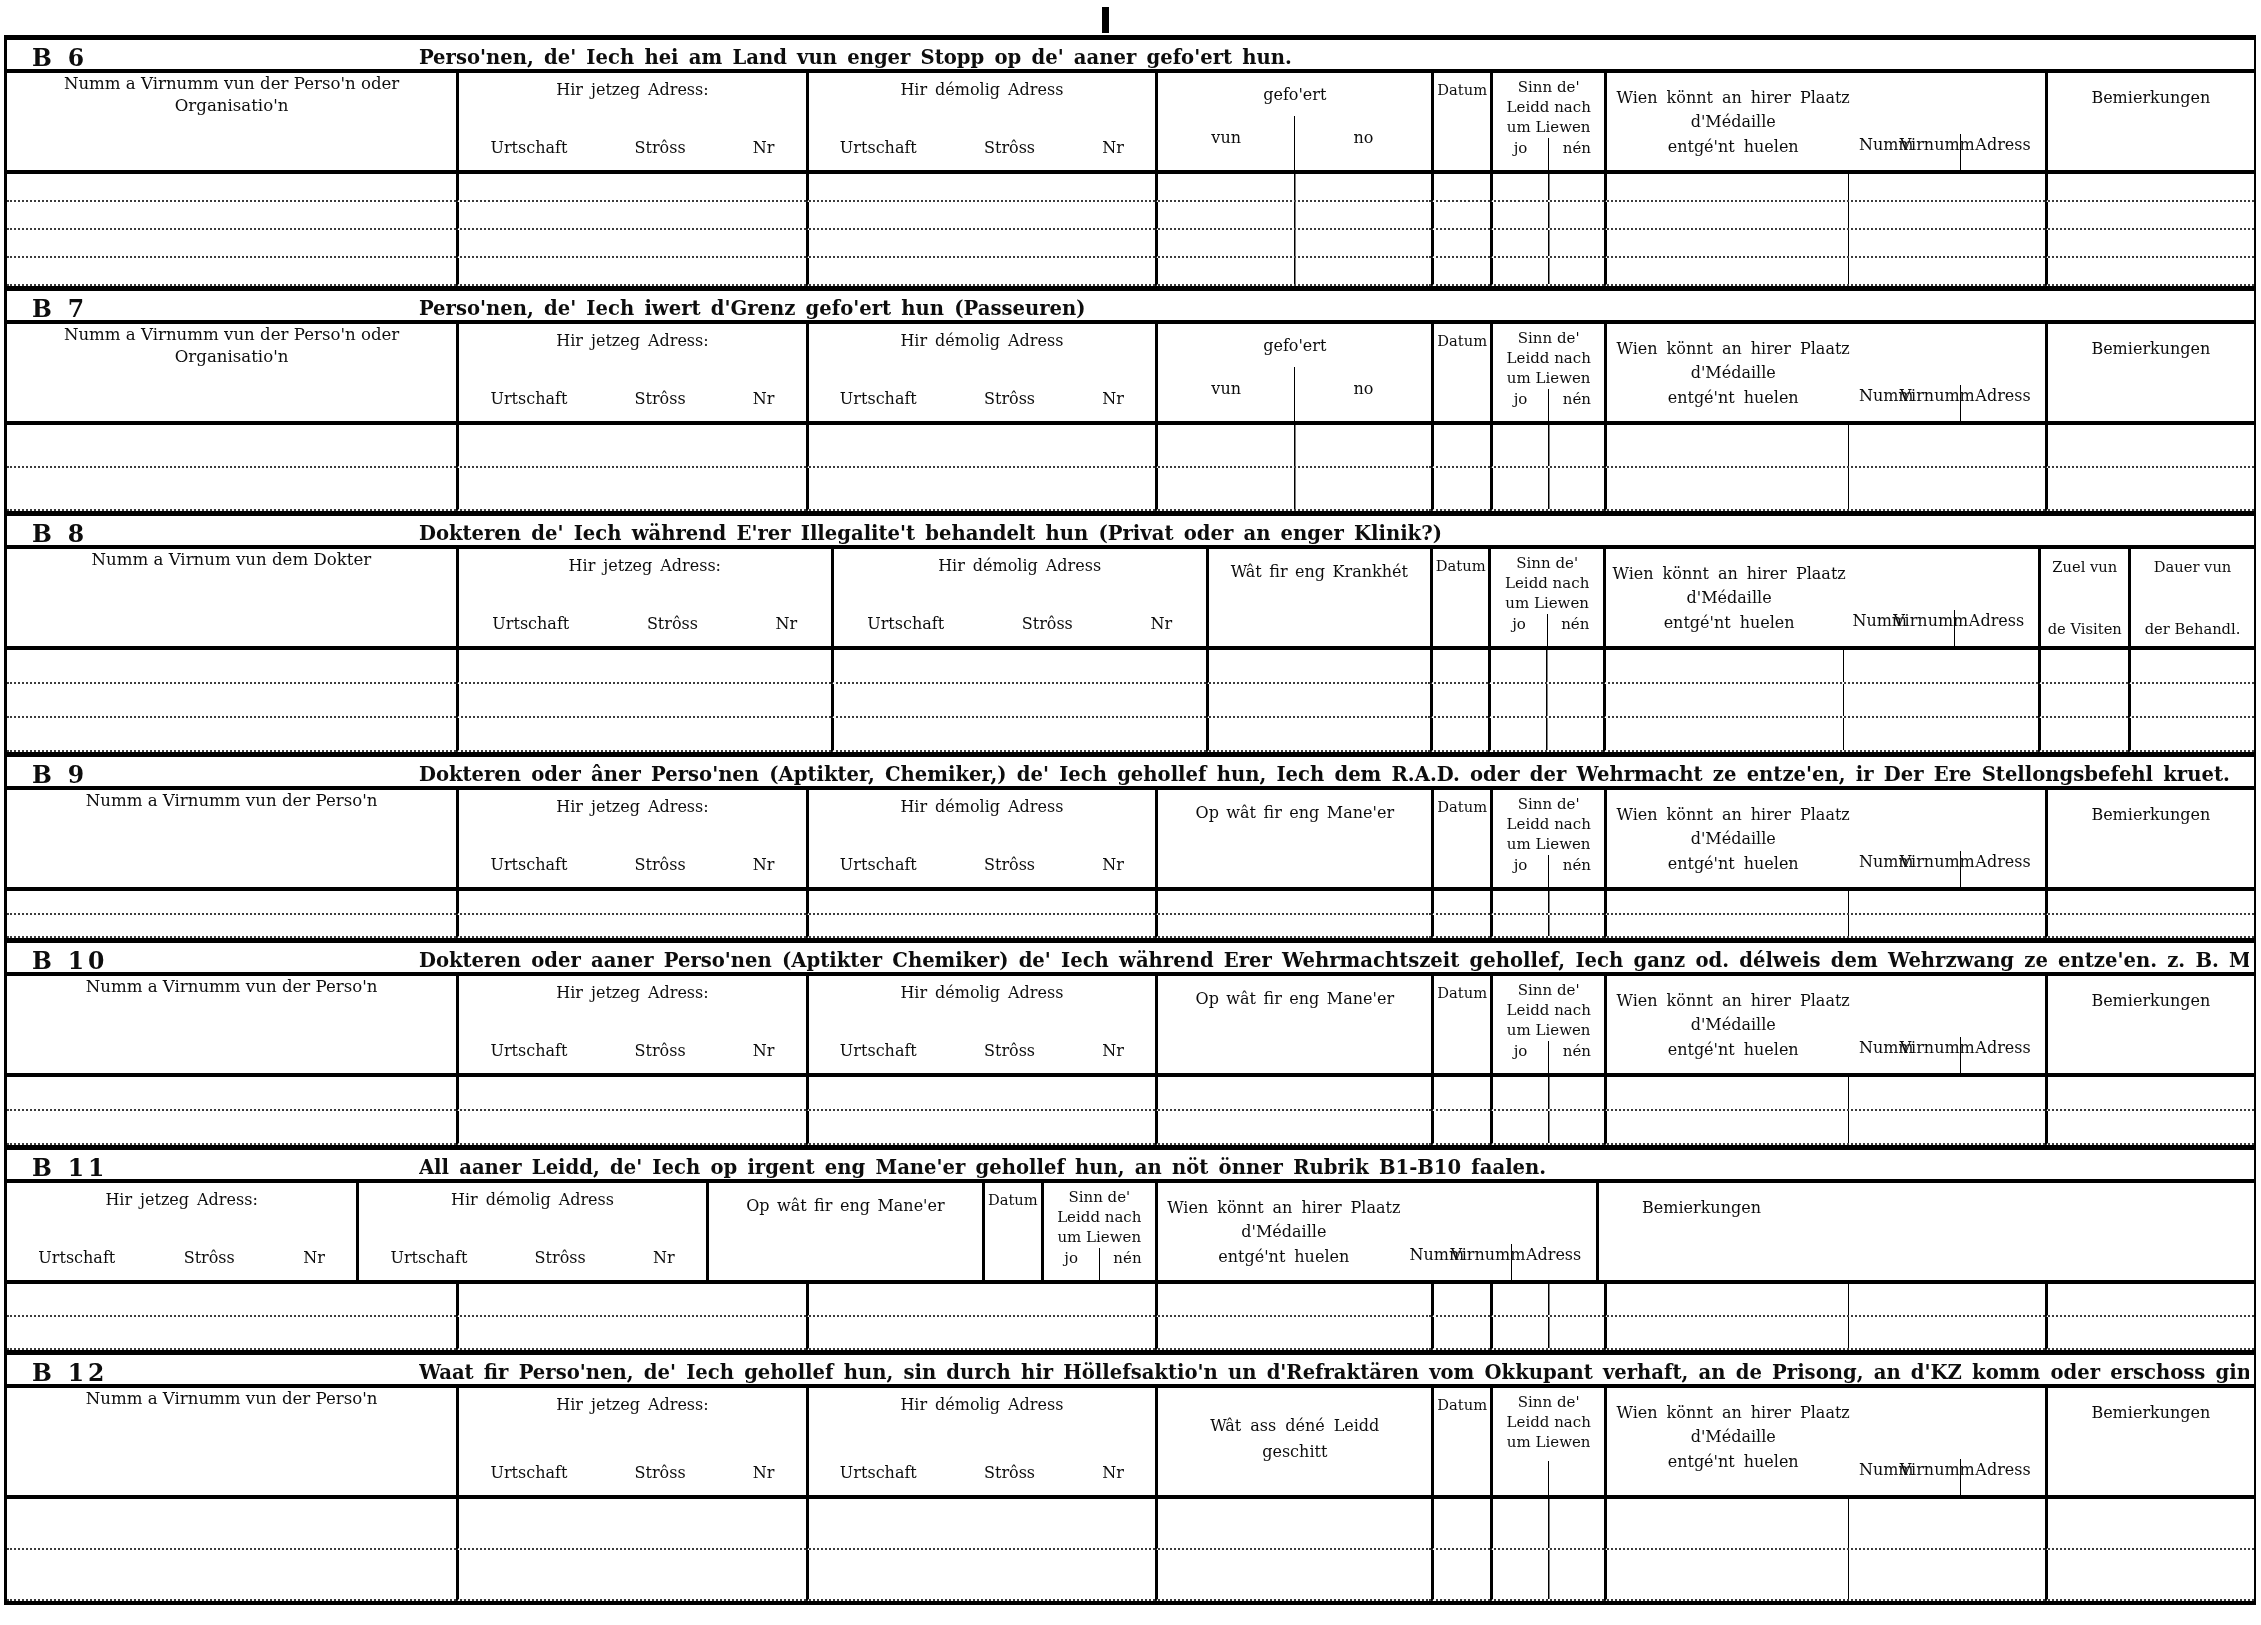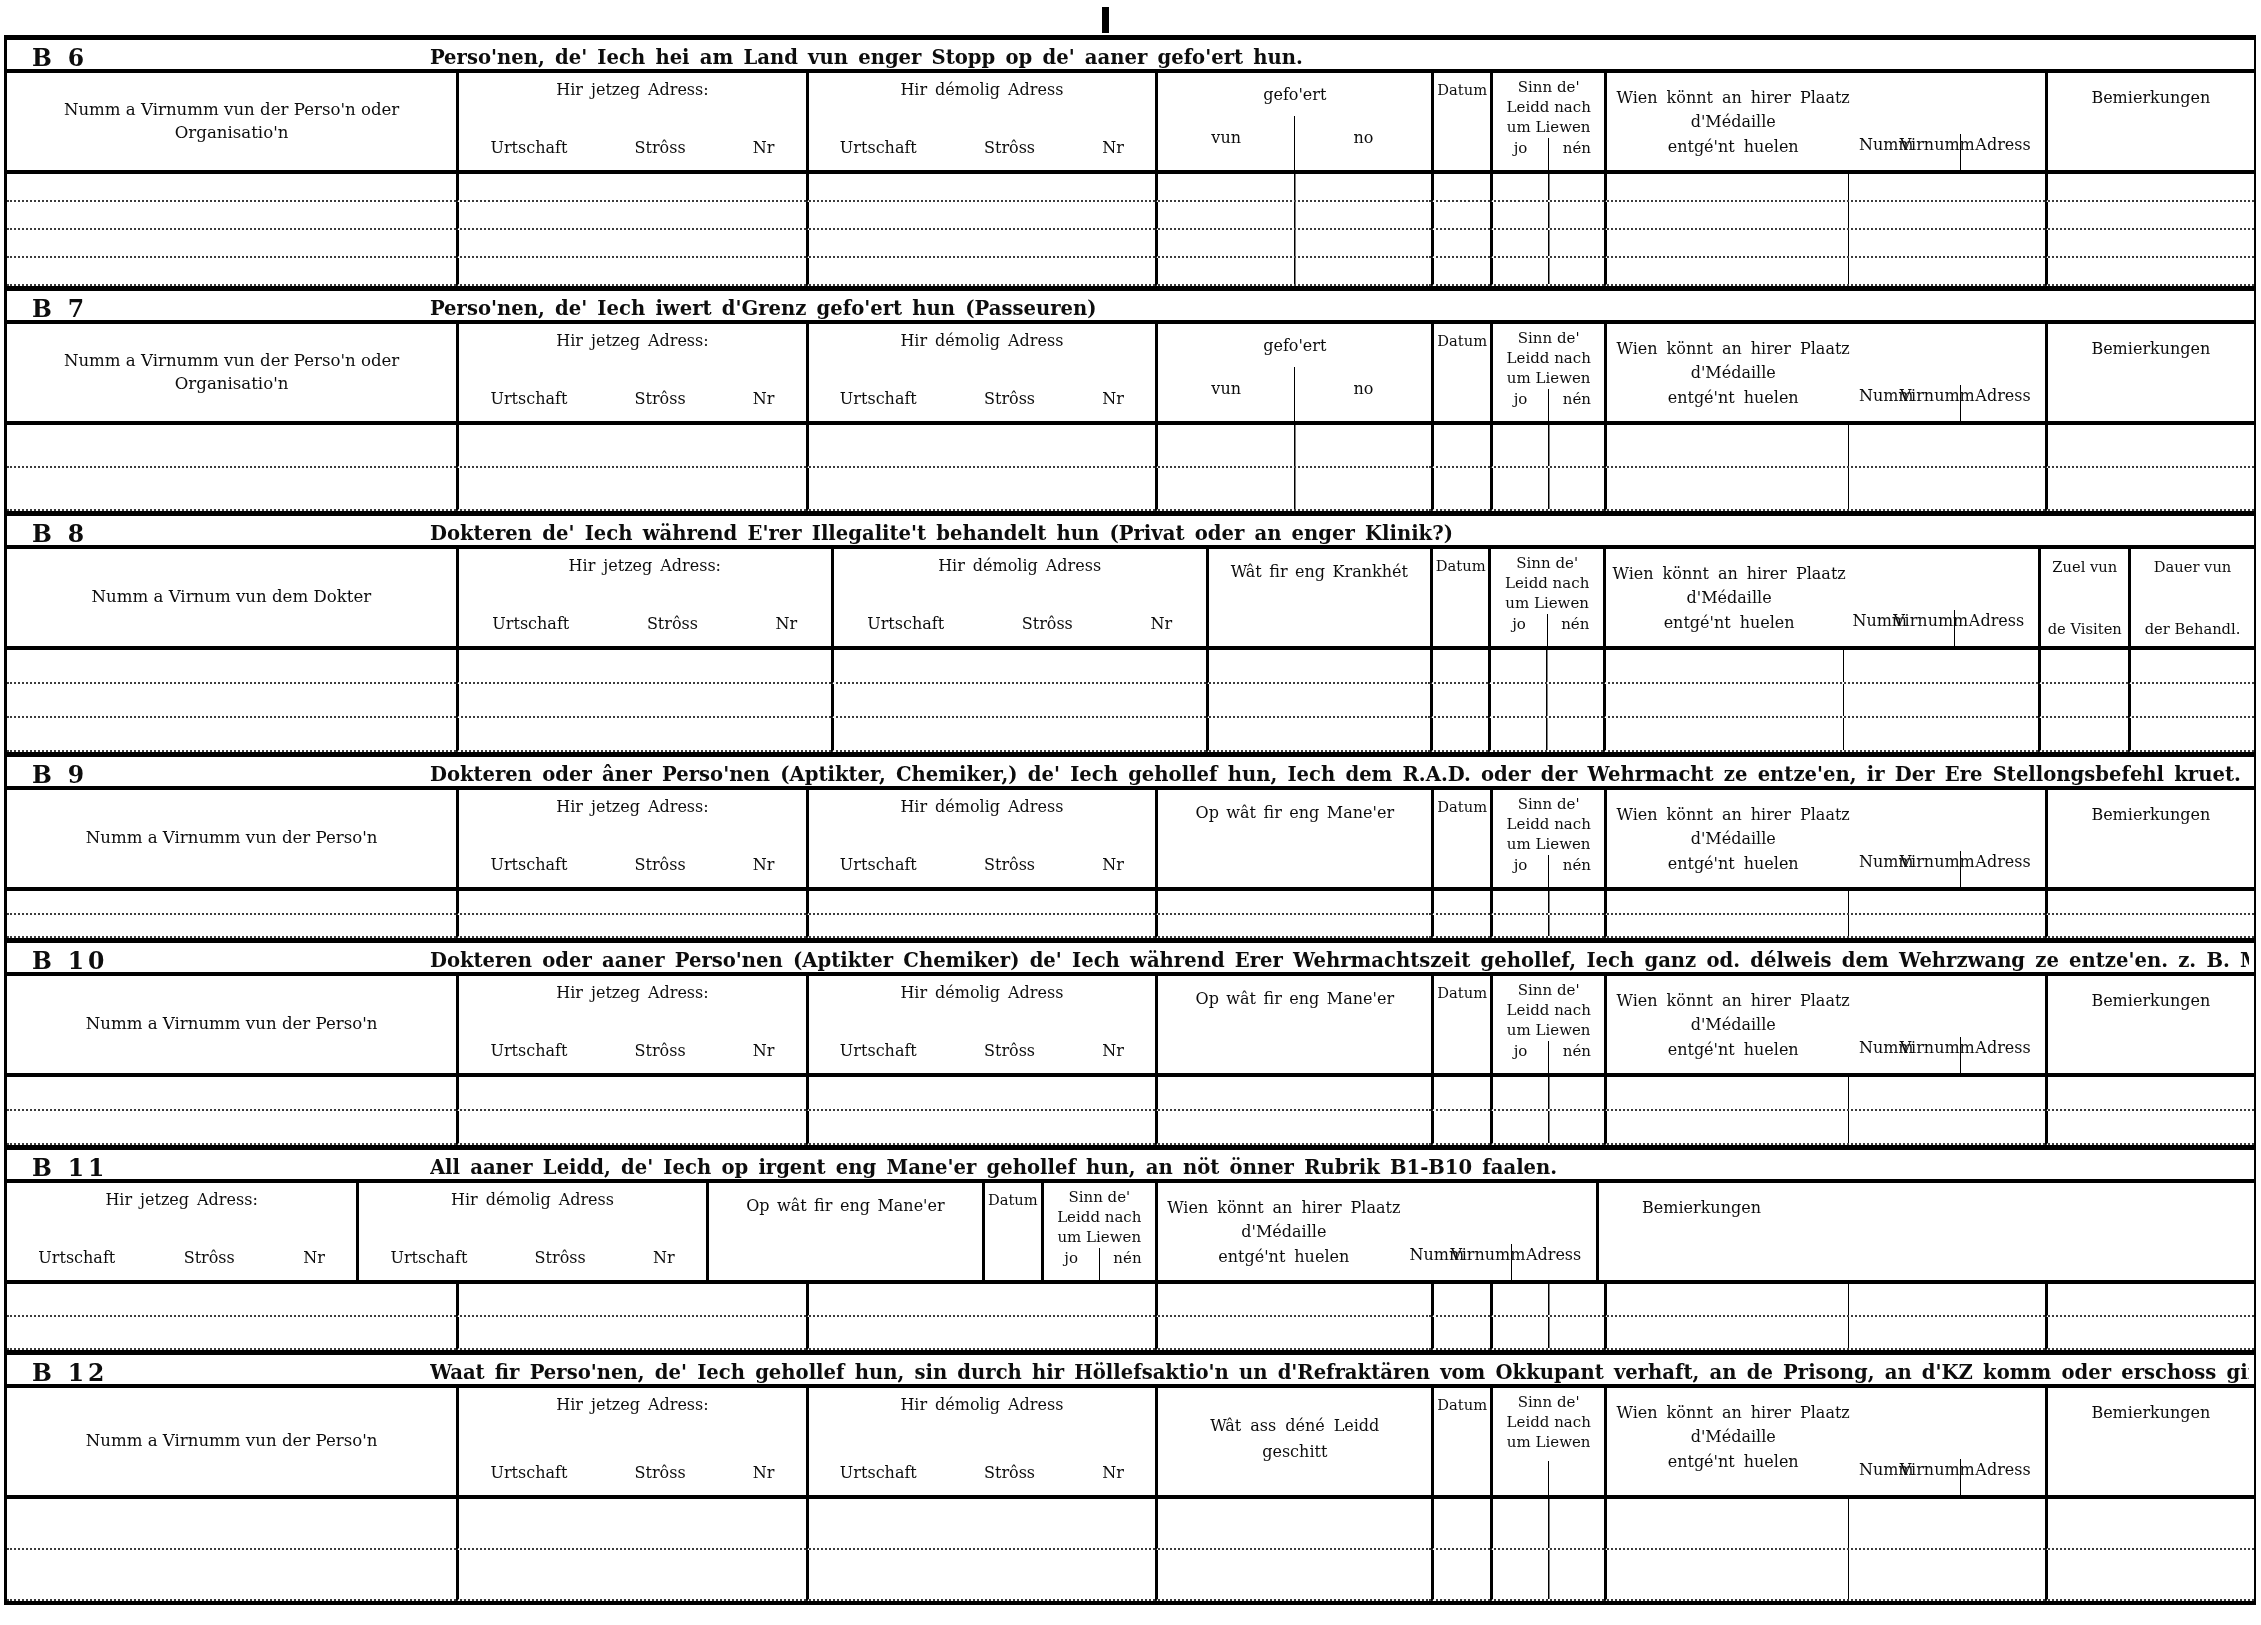--- a/index.html
+++ b/index.html
@@ -3,32 +3,32 @@
 <meta charset="utf-8">
 <style>
   *{box-sizing:border-box;margin:0;padding:0}
   html,body{background:#fff}
   body{width:2261px;height:1626px;font-family:"DejaVu Serif","Liberation Serif",serif;color:#0d0d0d;overflow:hidden}
   .topstrip{position:relative;height:35px;width:2257px;margin-left:3.9px}
   .foldmark{position:absolute;left:1098px;top:6.8px;width:7.3px;height:26.4px;background:#000}
   .formtable{margin-left:3.9px;width:2252px;border-left:3.9px solid #000;border-right:2.9px solid #000;border-bottom:4.9px solid #000}
   .tbar{position:relative;height:38px;border-top:5.4px solid #000;border-bottom:4.9px solid #000;background:#fff}
   .code{position:absolute;left:25px;top:3.9px;font-size:23.5px;font-weight:bold;letter-spacing:3.9px;white-space:nowrap}
-  .stitle{position:absolute;left:423px;top:5.9px;right:4.9px;font-size:19.6px;font-weight:bold;white-space:nowrap;overflow:hidden;word-spacing:3.4px}
+  .stitle{position:absolute;left:412px;top:5.9px;right:4.9px;font-size:19.6px;font-weight:bold;white-space:nowrap;overflow:hidden;word-spacing:3.4px}
   .hdr{display:flex;height:101px;border-bottom:4.9px solid #000}
   .sec-b12 .hdr{height:111px}
   .c{border-left:3.4px solid #000;height:100%}
   .hdr>.c:first-child,.row>.c:first-child{border-left:none}
   
   .w-name{width:20%}.w-adr{width:15.55%}.w-mid{width:12.3%}.w-datum{width:2.6%}
   .w-sinn{width:5.1%}.w-wien{width:19.6%}.w-bem{width:9.3%}
   .sec-b8 .w-adr{width:16.7%}.sec-b8 .w-mid{width:10%}.sec-b8 .w-wien{width:19.4%}
   .w-zuel{width:4%}.w-dauer{width:5.6%}
   
-  .cname{display:flex;align-items:center;justify-content:center;text-align:center;font-size:16.6px;padding:0 9.8px;line-height:1.35}
+  .cname{display:flex;align-items:flex-start;justify-content:center;text-align:center;font-size:16.6px;padding:0 9.8px;line-height:1.35}
   .adr{display:flex;flex-direction:column;text-align:center;font-size:16px}
   .adr-t{padding-top:7px;word-spacing:2.9px}
   .adr-s{margin-top:auto;display:flex;justify-content:space-between;padding:0 9% 12.7px}
   .mid{display:flex;flex-direction:column;font-size:16px}
   .mid-t{text-align:center;padding-top:11.7px}
   .mid-s{margin-top:auto;display:flex;height:54px}
   .mid-s span{flex:1;text-align:center;padding-top:11.7px}
   .mid-s span:first-child{border-right:1.5px solid #000}
   .midlab{font-size:16px;text-align:center;padding:12.7px 6.8px 0;word-spacing:2.4px}
   .mid12{font-size:16px;text-align:center;padding-top:25.4px;line-height:1.6;word-spacing:3.9px}

